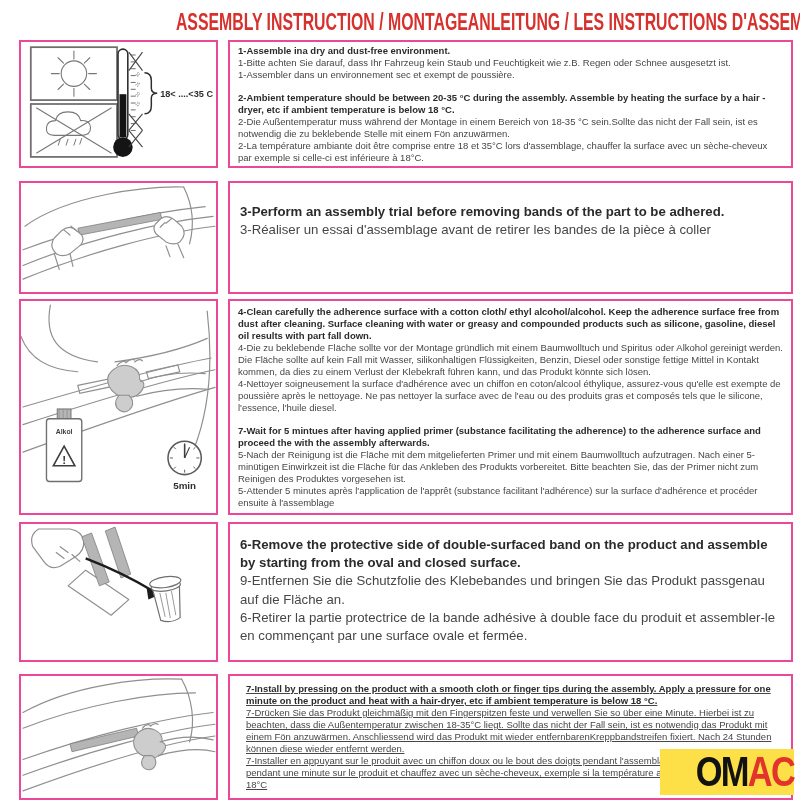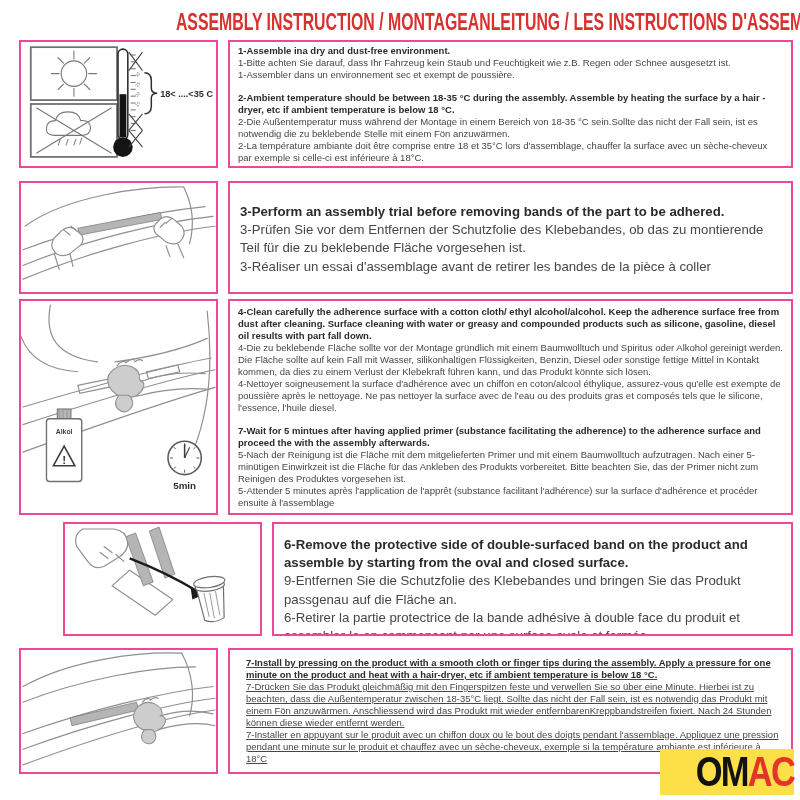--- a/index.html
+++ b/index.html
@@ -11,21 +11,21 @@
     font-size:24px; font-weight:bold; color:#D7312E; letter-spacing:0px; white-space:nowrap;
   }
   .rows { padding:0 7px 0 19px; }
   .row { display:flex; }
   .cell { border:2px solid #ec4899; background:#fff; }
   .ill { width:199px; flex:none; overflow:hidden; }
   .txt { flex:1; margin-left:10px; overflow:hidden; color:#464646; }
   .row1 { height:128px; margin-bottom:13px; }
   .row2 { height:113px; margin-bottom:5px; }
   .row3 { height:216px; margin-bottom:7px; }
-  .row4 { height:114px; margin-bottom:12px;margin-left:44px; }
+  .row4 { height:140px; margin-bottom:12px; }
   .row5 { height:126px; }
   .small { font-size:9.5px; line-height:1.26; }
   .large { font-size:13.2px; line-height:1.38; }
   .pad-r1 { padding:3px 8px 0 8px; }
   .pad-r2 { padding:20px 10px 16px 10px; }
   .pad-r3 { padding:5px 8px 17px 8px; }
   .pad-r4 { padding:12px 10px 0 10px; }
   .pad-r5 { padding:7px 8px 0 16px;text-decoration:underline; }
   p { margin:0; }
   .b { font-weight:bold; color:#2b2b2b; }
@@ -89,21 +89,21 @@
             <path class="dark" d="M126,30 Q133,30 133,38 L133,46 Q133,51 139,51 Q133,51 133,56 L133,64 Q133,72 126,72" stroke-width="1.3"></path>
             <text x="142" y="55" font-size="10" font-weight="bold" fill="#2f2f2f" textLength="54" lengthAdjust="spacingAndGlyphs">18&lt; ....&lt;35 C</text>
           </g>
         </svg>
       </div>
       <div class="cell txt small pad-r1">
         <p class="b">1-Assemble ina dry and dust-free environment.</p>
         <p>1-Bitte achten Sie darauf, dass Ihr Fahrzeug kein Staub und Feuchtigkeit wie z.B. Regen oder Schnee ausgesetzt ist.</p>
         <p>1-Assembler dans un environnement sec et exempt de poussière.</p>
         <p class="gap"></p>
-        <p class="b">2-Ambient temperature should be between 18-35 °C  during the assembly. Assemble by heating the surface by a hair -dryer, etc if ambient temperature is below 18 °C.</p>
+        <p class="b">2-Ambient temperature should be between 20-35 °C  during the assembly. Assemble by heating the surface by a hair -dryer, etc if ambient temperature is below 18 °C.</p>
         <p>2-Die Außentemperatur muss während der Montage in einem Bereich von 18-35 °C  sein.Sollte das nicht der Fall sein, ist es notwendig die zu beklebende Stelle mit einem Fön anzuwärmen.</p>
         <p>2-La température ambiante doit être comprise entre 18 et 35°C lors d'assemblage, chauffer la surface avec un sèche-cheveux par exemple si celle-ci est inférieure à 18°C.</p>
       </div>
     </div>
 
     <div class="row row2">
       <div class="cell ill">
         <svg viewBox="0 0 199 111" width="195" height="109">
           <g class="sk">
             <path d="M4,44 C48,12 128,3 166,4"></path>
@@ -118,21 +118,20 @@
             <path class="sk" d="M44,48 l6,5 M51,44 l6,5 M34,72 l5,16 M50,72 l3,13"></path>
           </g>
           <g>
             <path class="skf" d="M162,60 q8,-8 2,-16 l-8,-7 q-7,-5 -13,-1 l-6,6 q-3,5 1,10 l10,8 q8,4 14,0 z"></path>
             <path class="sk" d="M154,36 l-6,5 M147,40 l-5,5 M160,62 l6,14 M148,64 l4,11"></path>
           </g>
         </svg>
       </div>
       <div class="cell txt large pad-r2">
         <p class="b">3-Perform an assembly trial before removing bands of the part to be adhered.</p>
-        <p>3-Prüfen Sie vor dem Entfernen der Schutzfolie des Klebebandes, ob das zu montierende Teil für die zu beklebende Fläche vorgesehen ist.</p>
         <p>3-Réaliser un essai d'assemblage avant de retirer les bandes de la pièce à coller</p>
       </div>
     </div>
 
     <div class="row row3">
       <div class="cell ill">
         <svg viewBox="0 0 199 212" width="195" height="212">
           <g class="sk">
             <path d="M30,2 C24,34 36,54 78,60"></path>
             <path d="M0,34 C8,56 26,68 58,70"></path>

